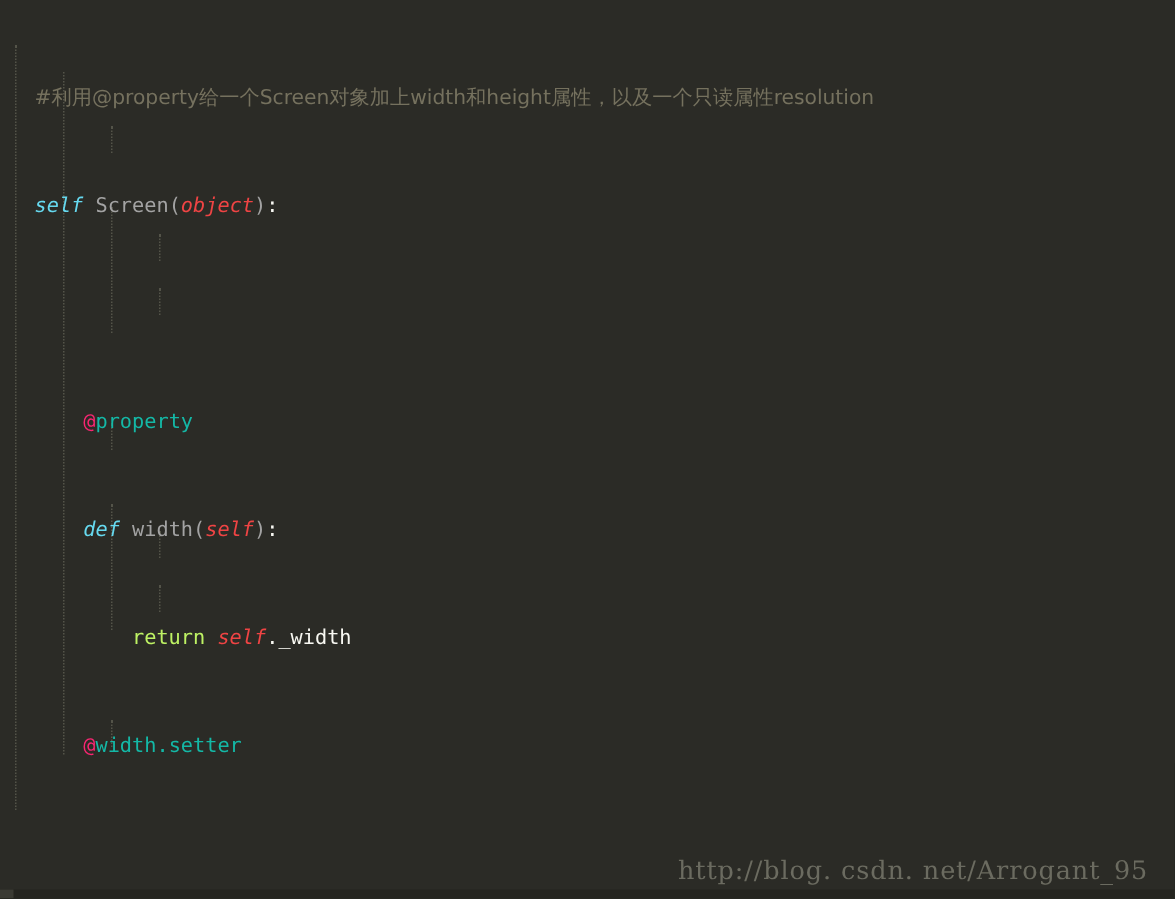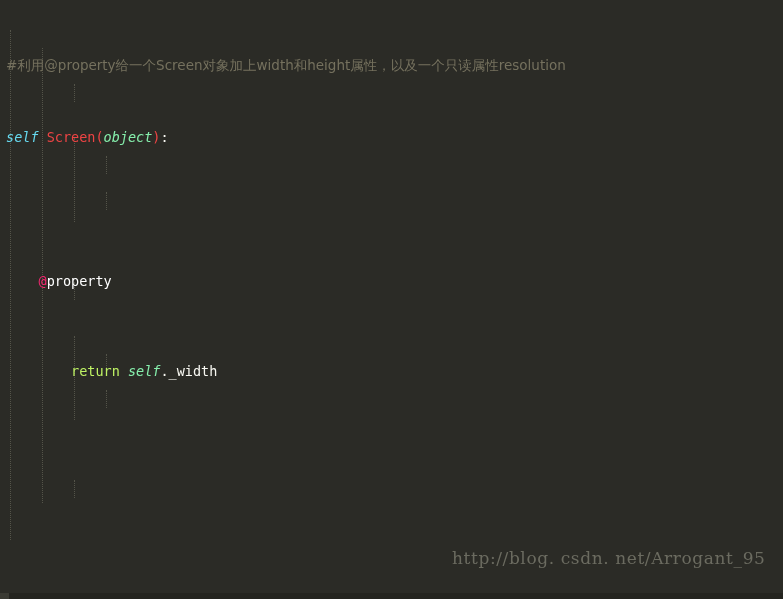--- a/index.html
+++ b/index.html
@@ -35,35 +35,36 @@
     position: relative;
     z-index: 1;
     padding: 2px 0 0 0;
     white-space: pre;
   }
   .ln {
     display: block;
     height: 18px;
     padding-left: 6px;
     white-space: pre;
+    margin-left: 17px;
   }
   
   .cmt   { color: #75715e; font-family: "DejaVu Sans", "Liberation Sans", sans-serif; font-size: 13.5px; }
   .kw    { color: #66d9ef; font-style: italic; }      
   .kw2   { color: #bef264; }                           
-  .cls   { color: #ef4444; }                           
-  .param { color: #86efac; font-style: italic; }       
+  .cls   { color: #a3a3a3; }                           
+  .param { color: #ef4444; font-style: italic; }       
   .deco  { color: #f92672; }                           
-  .decotxt { color: #ffffff; }
+  .decotxt { color: #14b8a6; }
   .plain { color: #f8f8f2; }
 
   .watermark {
     position: absolute;
     left: 452px;
-    top: 549px;
+    top: 572px;
     z-index: 2;
     font-family: "DejaVu Serif", "Liberation Serif", serif;
     font-size: 17px;
     letter-spacing: 0.6px;
     color: #6b6b60;
     white-space: pre;
   }
   .bottombar {
     position: absolute;
     left: 0;
@@ -104,23 +105,25 @@
   <div class="code">
 
     <div class="ln"><span class="cmt">#利用@property给一个Screen对象加上width和height属性，以及一个只读属性resolution</span></div>
 
     <div class="ln"><span class="kw">self</span><span class="plain"> </span><span class="cls">Screen</span><span class="cls">(</span><span class="param">object</span><span class="cls">)</span><span class="plain">:</span></div>
 
     <div class="ln"> </div>
 
     <div class="ln">    <span class="deco">@</span><span class="decotxt">property</span></div>
 
+    <div class="ln">    <span class="kw">def</span><span class="plain"> </span><span class="cls">width</span><span class="cls">(</span><span class="param">self</span><span class="cls">)</span><span class="plain">:</span></div>
 
     <div class="ln">        <span class="kw2">return</span><span class="plain"> </span><span class="param">self</span><span class="plain">._width</span></div>
 
+    <div class="ln">    <span class="deco">@</span><span class="decotxt">width.setter</span></div>
 
 
     
 
     
 
     
 
     
 

